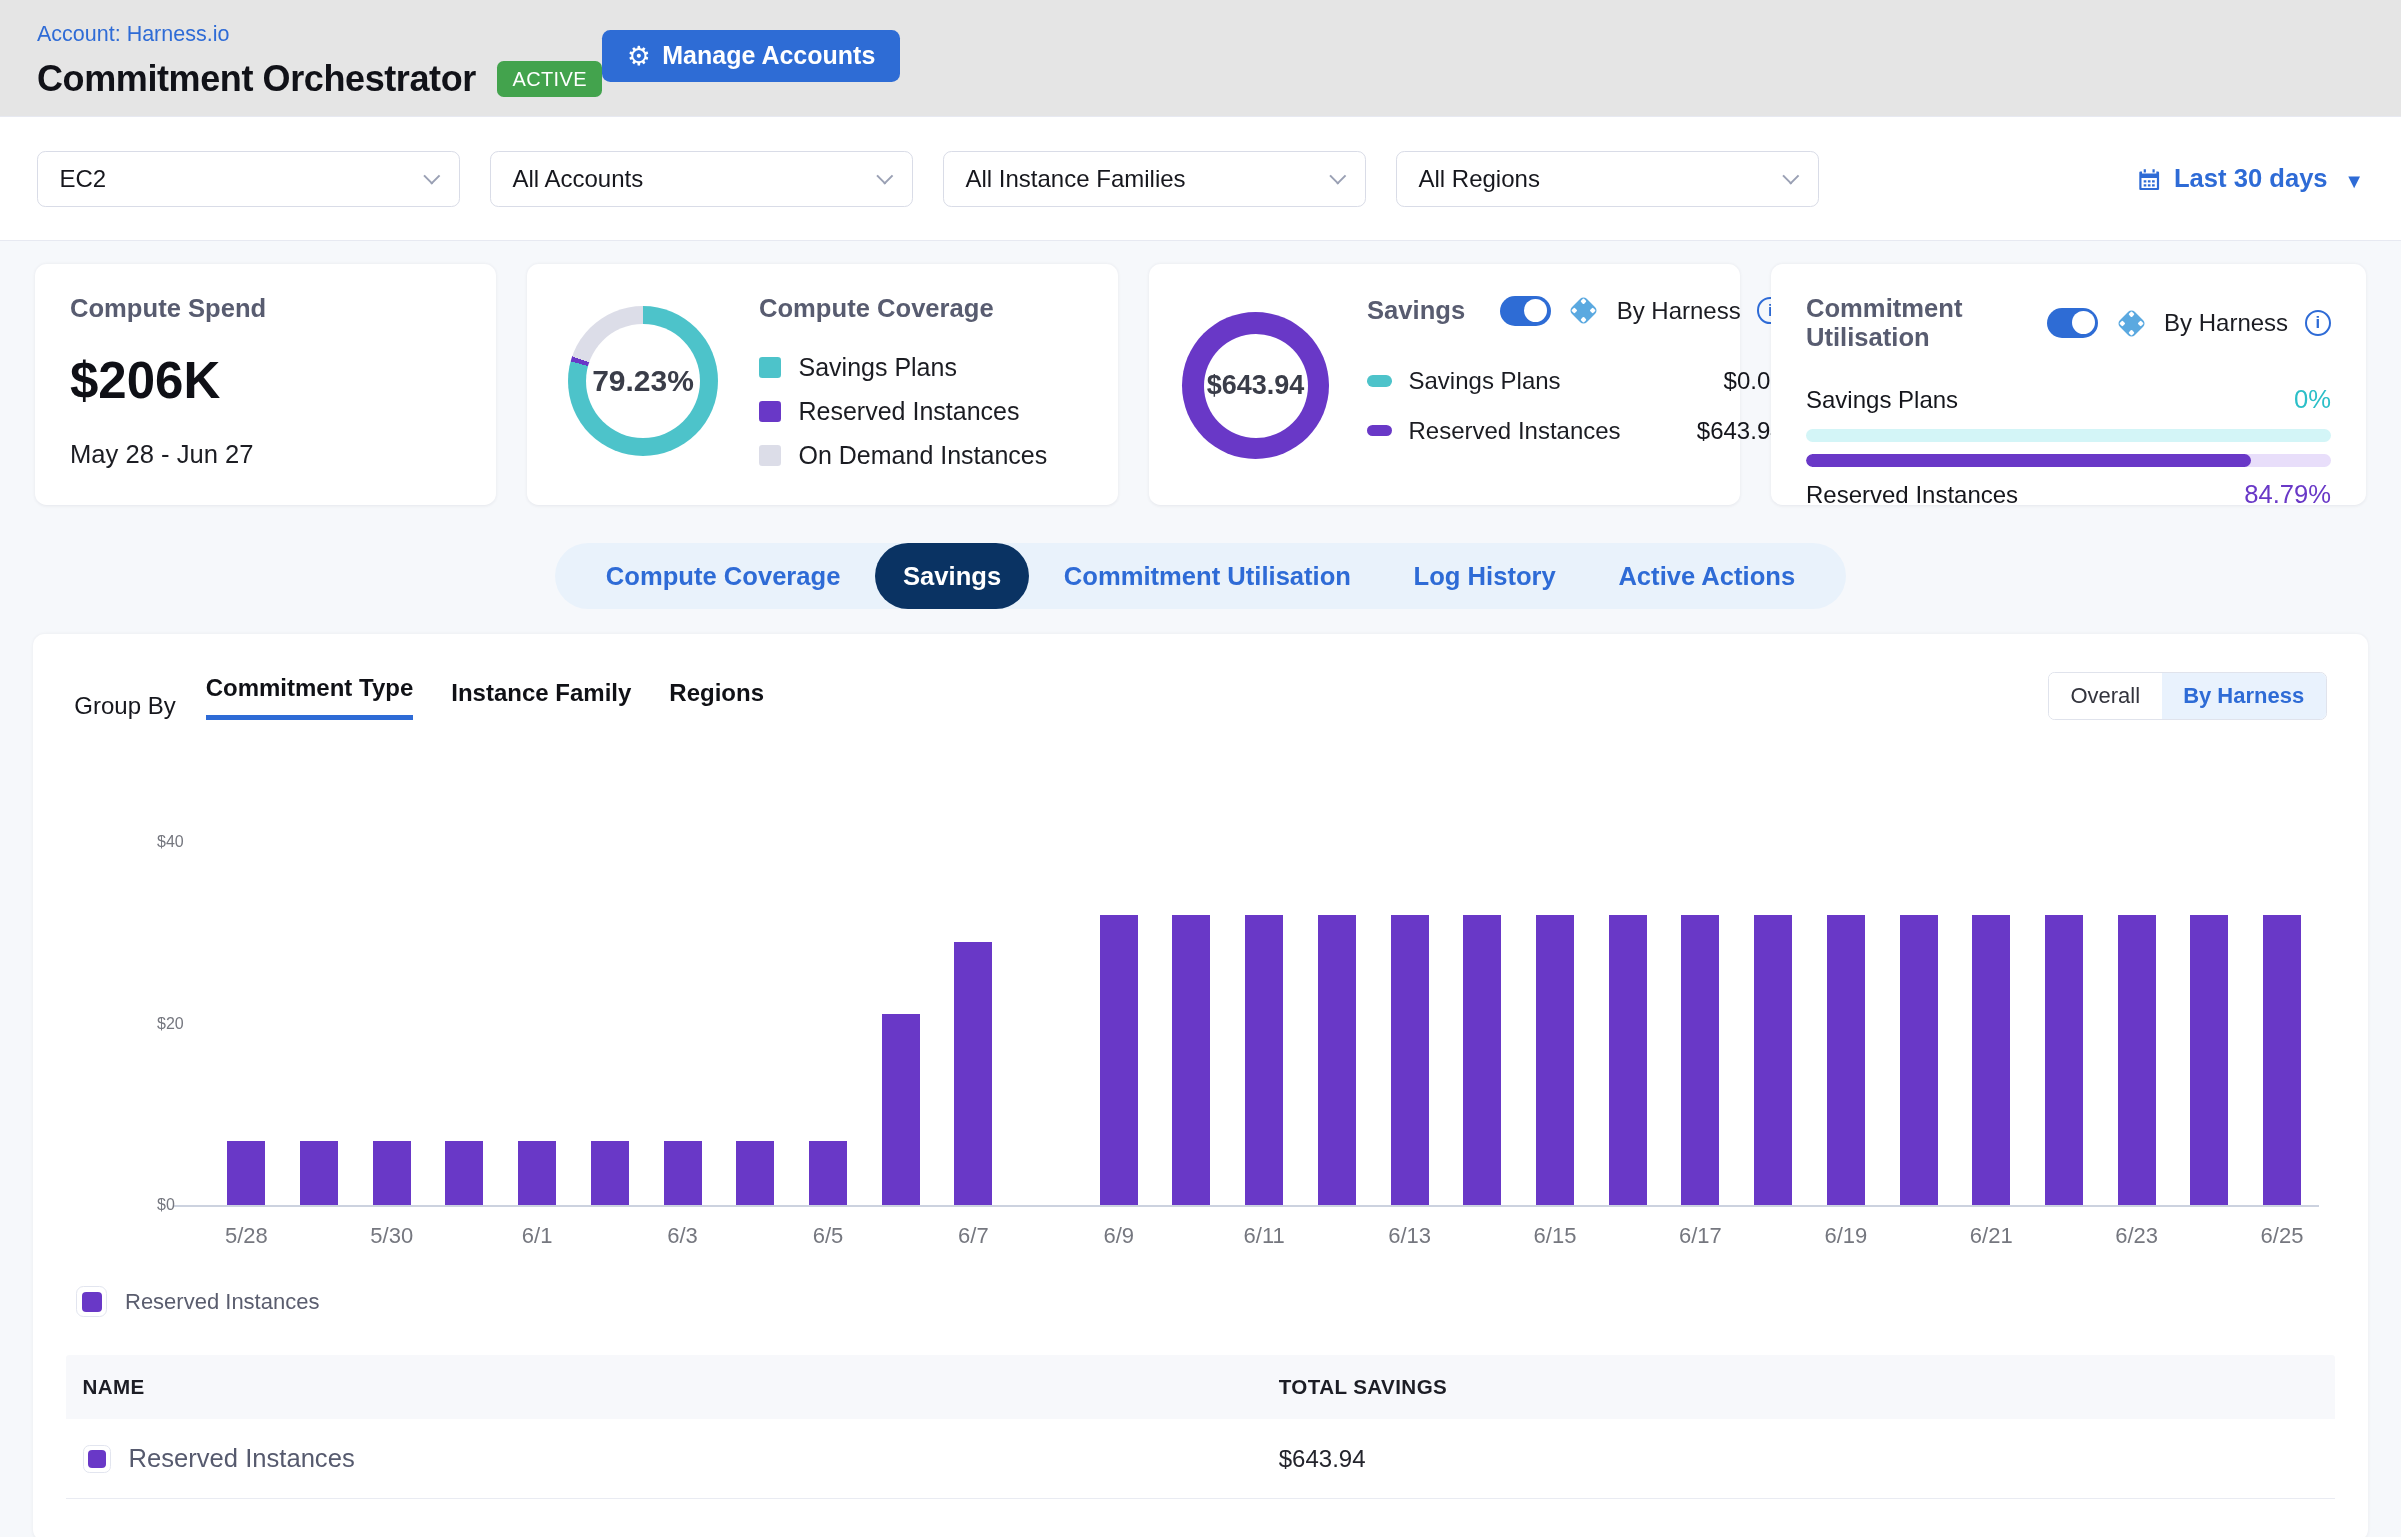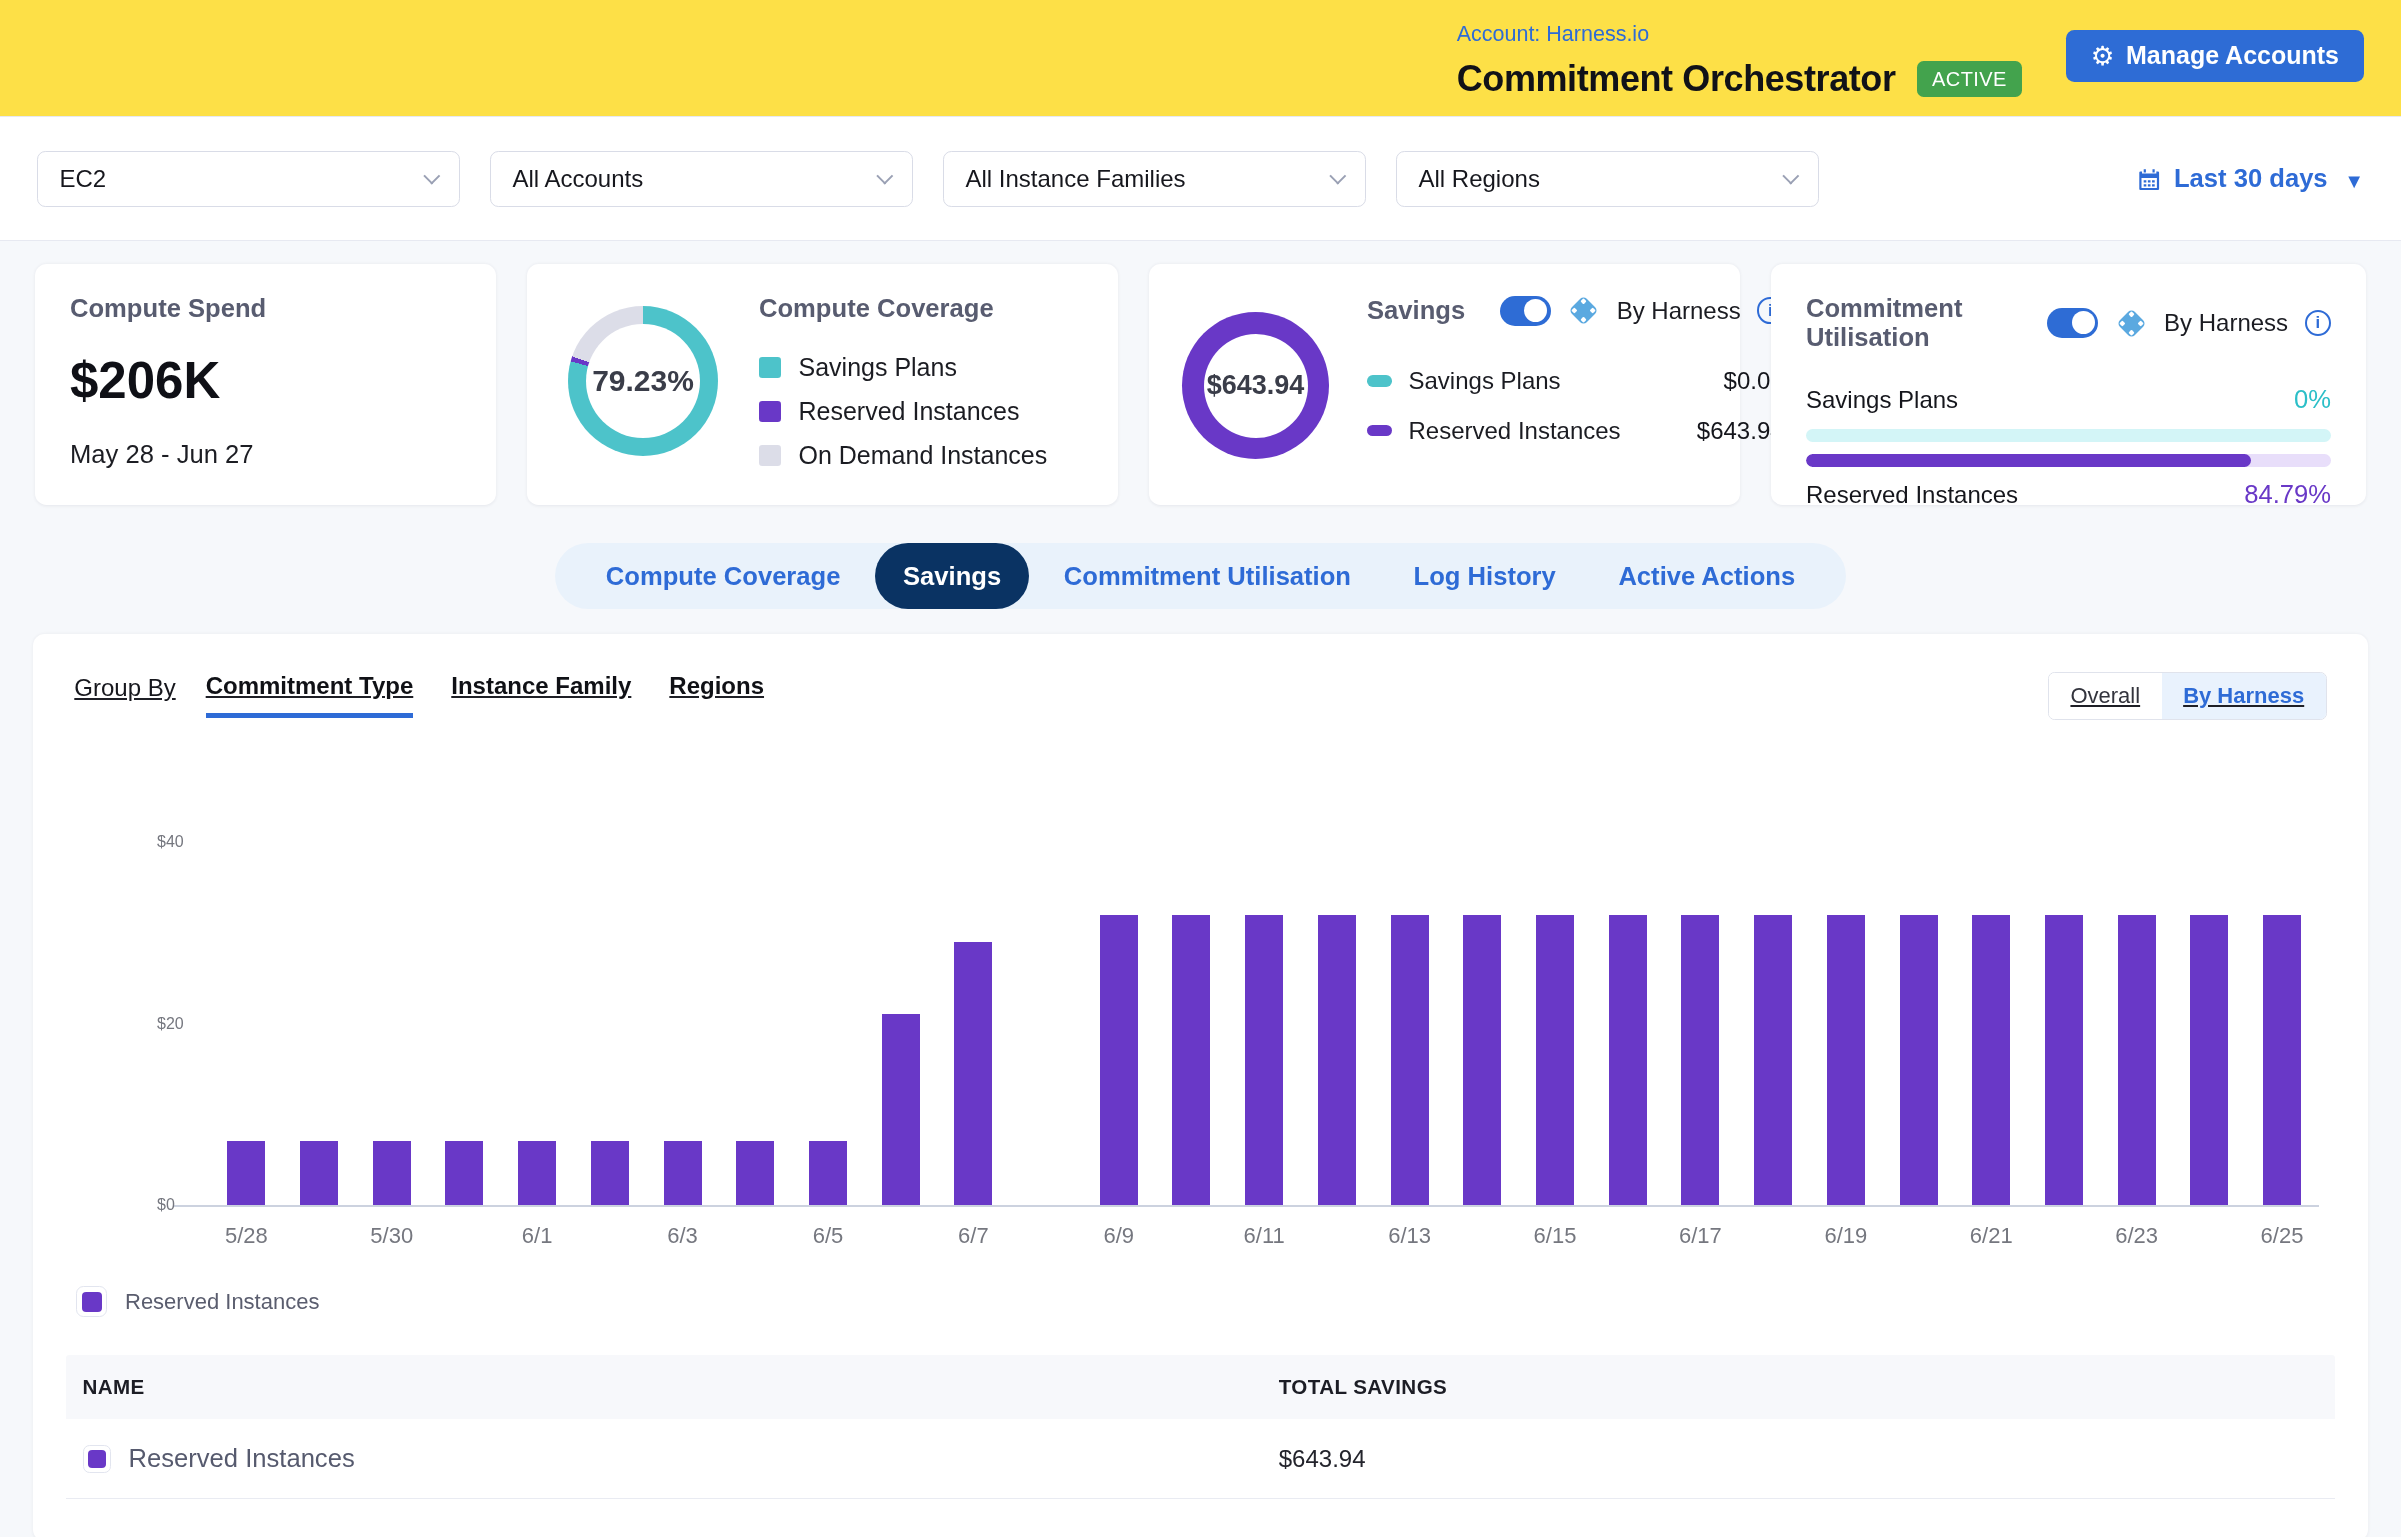--- a/index.html
+++ b/index.html
@@ -6,23 +6,23 @@
   html,body { width:2401px; }
   body {
     font-family:"Liberation Sans", sans-serif;
     background:#f6f8fb;
     color:#1e1f26;
     width:2401px; height:1538px;
     overflow:hidden;
   }
   
   .app-header {
-    background:#fde047; height:117px; padding:16.5px 37px 0 37px;
+    background:#e5e5e5; height:117px; padding:16.5px 37px 0 37px;
     border-bottom:1.7px solid #e7e9f1;
-    display:flex; justify-content:flex-end;gap:44px;
+    display:flex; justify-content:flex-start;
   }
   .account-link { color:#2e6bd6; font-size:21.5px; text-decoration:none; display:inline-block; margin-top:5px; cursor:pointer; }
   .title-row { display:flex; align-items:center; gap:21.5px; margin-top:11.6px; }
   .page-title { font-size:36px; font-weight:bold; color:#111218; letter-spacing:-0.4px; }
   .status-badge { background:#43a34d; color:#fff; font-size:20px; font-weight:normal; padding:6.6px 15px; border-radius:6.6px; letter-spacing:0.4px; }
   .manage-btn {
     margin-top:13.2px; align-self:flex-start;
     background:#2e6cd5; color:#fff; border:none; border-radius:8.3px;
     font-size:25px; font-weight:bold; padding:11.6px 25px;
     display:flex; align-items:center; gap:11.6px; cursor:pointer;
@@ -100,21 +100,21 @@
     padding:0 23px; height:66px; gap:6.6px;
   }
   .tab { color:#2e6bd6; font-size:25.6px; font-weight:bold; padding:0 28px; cursor:pointer; white-space:nowrap; background:none; border:none; font-family:"Liberation Sans", sans-serif; }
   .tab.active { background:#0a3363; color:#fff; height:66px; border-radius:33px; display:flex; align-items:center; }
   
   .panel {
     background:#fff; border-radius:11.6px; margin:0 33px;
     box-shadow:0 0.8px 3.3px rgba(40,41,61,0.07);
     padding:38px 33px 33px 33px; height:907px;
   }
-  .groupby-row { display:flex; align-items:flex-start; padding:0 8.3px;text-decoration:underline; }
+  .groupby-row { display:flex; align-items:flex-end; padding:0 8.3px; }
   .groupby-label { font-size:24px; color:#16171d; margin-right:30px; padding-top:1.7px; }
   .groupby-opt { font-size:24px; font-weight:bold; color:#101116; margin-right:38px; padding-bottom:13.2px; background:none; border:none; cursor:pointer; font-family:"Liberation Sans", sans-serif; }
   .groupby-opt.active { border-bottom:5px solid #2e6bd6; }
   .seg-control { margin-left:auto; display:flex; border:1.7px solid #e0e3ec; border-radius:6.6px; overflow:hidden; }
   .seg-btn { font-size:22px; padding:10px 21.5px; background:#fff; color:#33343d; border:none; cursor:pointer; font-family:"Liberation Sans", sans-serif; }
   .seg-btn.active { background:#e9f2fd; color:#2e6bd6; font-weight:bold; }
   
   .chart-area { margin-top:99px; margin-left:107px; margin-right:16.5px; position:relative; height:388px; border-bottom:2.5px solid #ccd2df; }
   .y-tick { position:absolute; right:calc(100% - 83px); width:99px; font-size:16px; color:#75777f; transform:translateY(50%); }
   .bars { position:absolute; left:37px; right:0; bottom:0; top:0; display:flex; }

